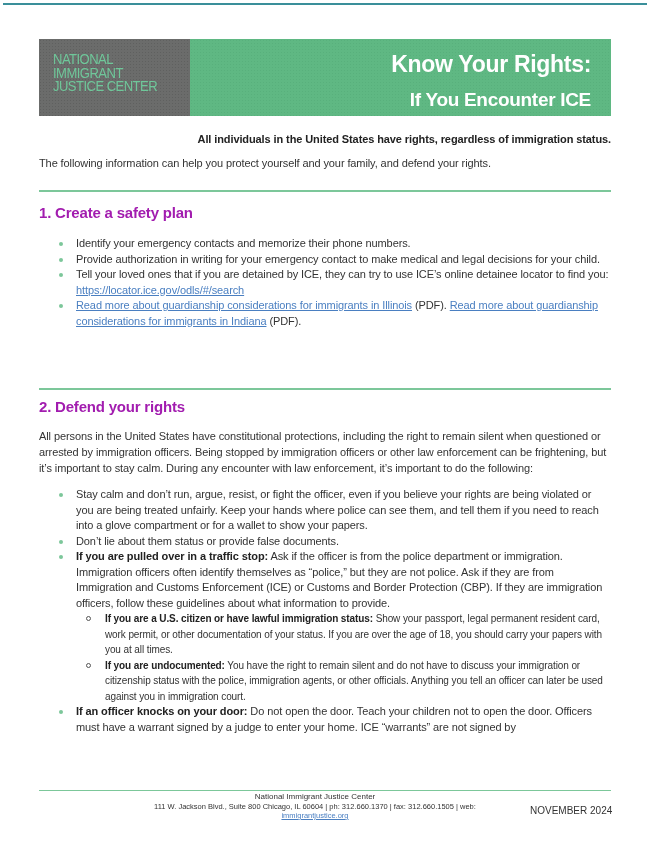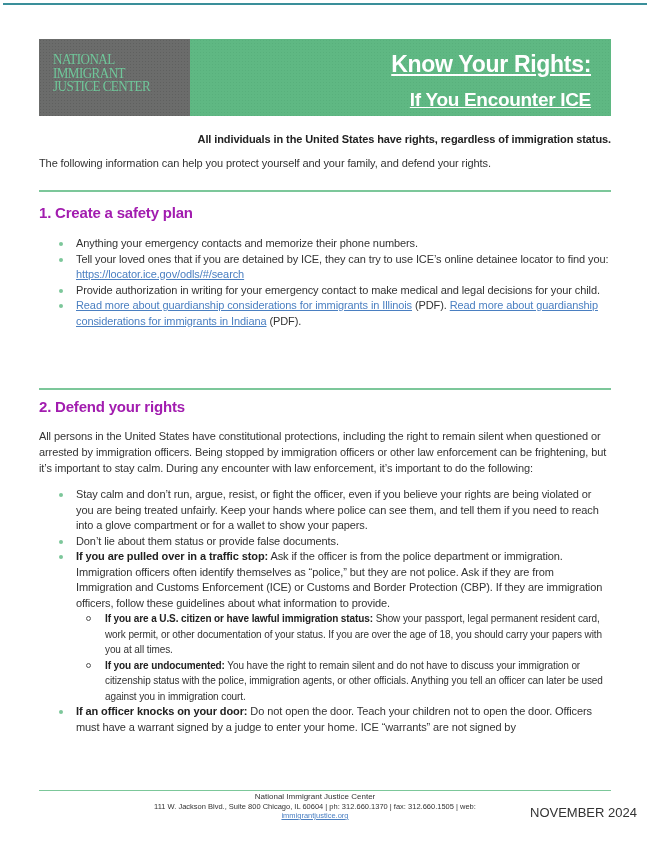--- a/index.html
+++ b/index.html
@@ -14,30 +14,30 @@
   .banner {
     position: absolute; left: 39px; top: 39px; width: 572px; height: 77px;
     display: flex;
   }
   .banner-logo {
     width: 151px; height: 77px; background: #6b6c6b;
     background-image: radial-gradient(#5f605f 1px, transparent 1px);
     background-size: 3px 3px;
     box-sizing: border-box; padding: 14px 0 0 14px;
     color: #6fc79a; font-size: 14.5px; line-height: 13.5px; letter-spacing: -0.6px;
-    font-family: Liberation Serif, serif;
+    font-family: Liberation Sans, sans-serif;
     transform-origin: left top;
   }
   .banner-logo div { white-space: nowrap; transform: scaleX(0.9); transform-origin: left; }
   .banner-title {
     flex: 1; background: #5fb883;
     background-image: radial-gradient(#58b07c 1px, transparent 1px);
     background-size: 3px 3px;
     text-align: right; padding-right: 20px; box-sizing: border-box;
-    color: #ffffff; font-weight: bold; text-decoration: underline;
+    color: #ffffff; font-weight: bold;
   }
   .banner-title .t1 { font-size: 23px; margin-top: 12px; letter-spacing: -0.3px; }
   .banner-title .t2 { font-size: 19px; margin-top: 11px; letter-spacing: -0.3px; }
 
   .content { position: absolute; left: 39px; width: 572px; }
   .lead { top: 133px; font-size: 11px; font-weight: bold; color: #222; letter-spacing: -0.1px; text-align: right; }
   .intro { top: 157px; font-size: 11px; color: #333; letter-spacing: -0.1px; }
   .rule {
     position: absolute; left: 39px; width: 572px; height: 2px; background: #7cc79a;
   }
@@ -65,21 +65,21 @@
   b { color: #222; }
   .para { font-size: 11px; line-height: 16px; color: #333; letter-spacing: -0.1px; }
 
   .footer-rule { position: absolute; left: 39px; width: 572px; top: 790px; height: 1px; background: #7cc79a; }
   .footer {
     position: absolute; top: 792px; left: 100px; width: 430px; text-align: center;
     font-size: 7.5px; line-height: 9.5px; color: #333;
   }
   .footer .org { font-size: 8px; }
   .footer-date {
-    position: absolute; top: 805px; left: 530px; font-size: 13px; color: #333;
+    position: absolute; top: 805px; left: 530px; font-size: 10px; color: #333;
   }
 </style>
 </head>
 <body>
 
 <div class="top-rule"></div>
 
 <div class="banner">
   <div class="banner-logo">
     <div>NATIONAL</div>
@@ -93,23 +93,23 @@
 </div>
 
 <div class="content lead">All individuals in the United States have rights, regardless of immigration status.</div>
 <div class="content intro">The following information can help you protect yourself and your family, and defend your rights.</div>
 
 <div class="rule" style="top:190px"></div>
 
 <div class="content" style="top:204px">
   <h2>1. Create a safety plan</h2>
   <ul class="bullets" style="margin-top:15px">
-    <li><span class="dot"></span><span>Anything your emergency contacts and memorize their phone numbers.</span></li>
+    <li><span class="dot"></span><span>Identify your emergency contacts and memorize their phone numbers.</span></li>
+    <li><span class="dot"></span><span>Provide authorization in writing for your emergency contact to make medical and legal decisions for your child.</span></li>
     <li><span class="dot"></span><span>Tell your loved ones that if you are detained by ICE, they can try to use ICE’s online detainee locator to find you: </span><a class="link">https://locator.ice.gov/odls/#/search</a></li>
-    <li><span class="dot"></span><span>Provide authorization in writing for your emergency contact to make medical and legal decisions for your child.</span></li>
     <li><span class="dot"></span><a class="link">Read more about guardianship considerations for immigrants in Illinois</a><span> (PDF). </span><a class="link">Read more about guardianship considerations for immigrants in Indiana</a><span> (PDF).</span></li>
   </ul>
 </div>
 
 <div class="rule" style="top:388px"></div>
 
 <div class="content" style="top:398px">
   <h2>2. Defend your rights</h2>
   <p class="para" style="margin:13px 0 0 0">All persons in the United States have constitutional protections, including the right to remain silent when questioned or arrested by immigration officers. Being stopped by immigration officers or other law enforcement can be frightening, but it’s important to stay calm. During any encounter with law enforcement, it’s important to do the following:</p>
   <ul class="bullets" style="margin-top:11px">

